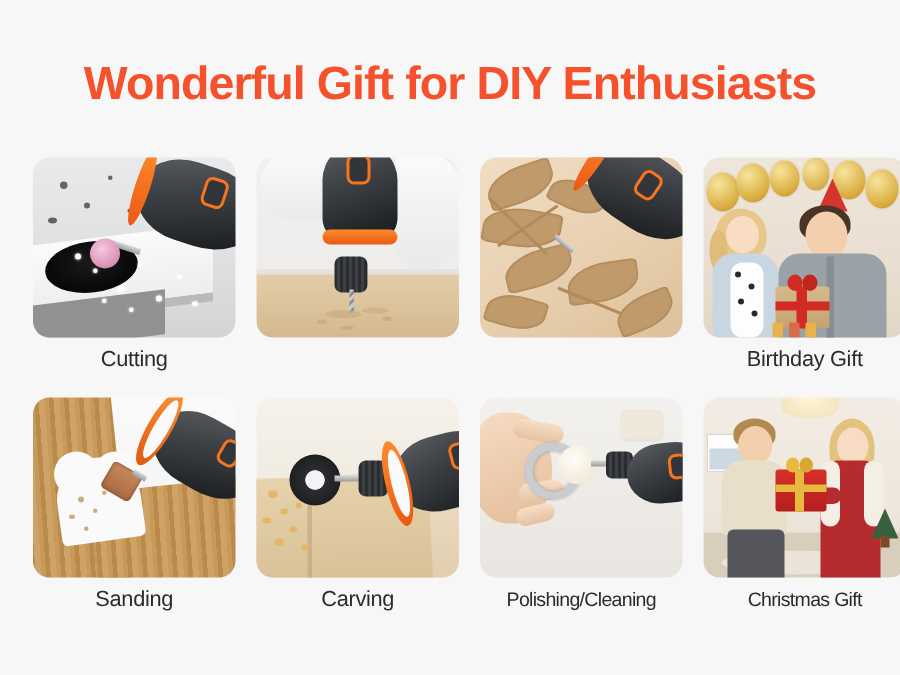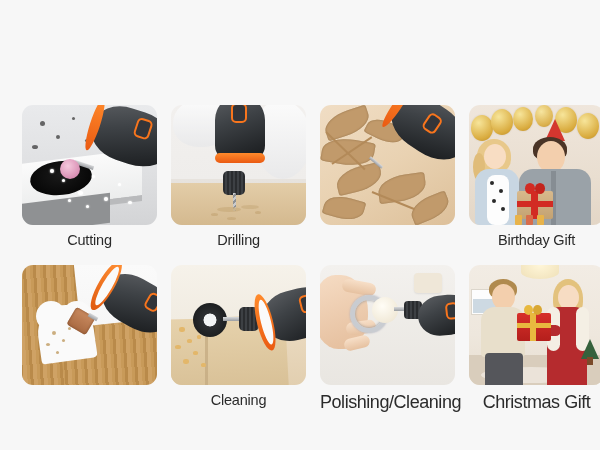--- a/index.html
+++ b/index.html
@@ -32,21 +32,21 @@
     position: relative; width: 135px; height: 120px;
     border-radius: 11px; overflow: hidden;
     background: #eee;
   }
   .caption {
     margin-top: 7px; text-align: center;
     font-size: 14.5px; color: #2b2b2b;
     white-space: nowrap;
     letter-spacing: -0.2px;
   }
-  .caption.tight { font-size: 18px; letter-spacing: -0.45px; }
+  .caption.tight { font-size: 13px; letter-spacing: -0.45px; }
 
   
   .sc { position: absolute; inset: 0; }
 
   
   .tool { position: absolute; }
   .tool .barrel {
     position: absolute; border-radius: 40% 44% 44% 40% / 50%;
     background: linear-gradient(160deg,#5c5f63 0%,#3e4246 38%,#26292c 75%,#17191b 100%);
   }
@@ -176,20 +176,21 @@
     background: radial-gradient(ellipse at 50% 0,#fff6d8,#efe0b8);
   }
   .frame { position: absolute; background: #fdfdfd; border: 1px solid #dcd6cc; }
   .tree { position: absolute; width: 0; height: 0; border-left: 9px solid transparent; border-right: 9px solid transparent; border-bottom: 20px solid #35613c; }
 </style>
 </head>
 <body>
 
 <div class="page">
 
+  <div class="headline">Wonderful Gift for DIY Enthusiasts</div>
 
   <div class="grid">
 
     <div class="cell">
       <div class="thumb g-bg">
         <div class="sc">
           <div class="g-slab"></div>
           <div class="g-slab2"></div>
           <div class="g-hole"></div>
           <div class="dot-d" style="left:18px;top:16px;width:5px;height:5px;"></div>
@@ -232,21 +233,20 @@
           </div>
           <div class="chuck" style="left:52px;top:66px;width:22px;height:24px;border-radius:5px;"></div>
           <div class="drillbit" style="left:62px;top:88px;width:3px;height:18px;"></div>
           <div class="dust" style="left:46px;top:102px;width:24px;height:5px;border-radius:50%;opacity:.8;"></div>
           <div class="dust" style="left:70px;top:100px;width:18px;height:4px;border-radius:50%;opacity:.7;"></div>
           <div class="dust" style="left:40px;top:108px;width:7px;height:3px;"></div>
           <div class="dust" style="left:84px;top:106px;width:6px;height:3px;"></div>
           <div class="dust" style="left:56px;top:112px;width:9px;height:3px;"></div>
         </div>
       </div>
-      <div class="caption">Drilling</div>
     </div>
 
     <div class="cell">
       <div class="thumb c-bg">
         <div class="sc">
           <div class="leaf" style="left:4px;top:6px;width:46px;height:24px;transform:rotate(-18deg);"></div>
           <div class="leaf" style="left:2px;top:34px;width:52px;height:26px;transform:rotate(10deg);"></div>
           <div class="leaf" style="left:16px;top:62px;width:46px;height:24px;transform:rotate(-14deg);"></div>
           <div class="leaf" style="left:46px;top:16px;width:38px;height:20px;transform:rotate(26deg);"></div>
           <div class="leaf" style="left:58px;top:70px;width:48px;height:26px;transform:rotate(-8deg);"></div>
@@ -328,20 +328,21 @@
             <div class="barrel" style="left:14px;top:10px;width:76px;height:48px;"></div>
             <div class="btn" style="left:58px;top:16px;width:14px;height:18px;"></div>
             <div class="ring" style="left:8px;top:6px;width:16px;height:56px;border-radius:50%;
                         background:linear-gradient(180deg,#ff8f34,#e05a10);"></div>
             <div style="position:absolute;left:12px;top:12px;width:10px;height:44px;border-radius:50%;background:#fafafa;"></div>
           </div>
           <div class="drum" style="left:48px;top:46px;width:22px;height:20px;transform:rotate(30deg);"></div>
           <div class="bit" style="left:66px;top:50px;width:10px;height:4px;transform:rotate(30deg);"></div>
         </div>
       </div>
+      <div class="caption">Sanding</div>
     </div>
 
     <div class="cell">
       <div class="thumb cut-bg">
         <div class="sc">
           <div style="position:absolute;left:-4px;top:52px;width:120px;height:74px;
                       background:linear-gradient(180deg,#e6d2ac,#d8c096);transform:rotate(-3deg);"></div>
           <div style="position:absolute;left:34px;top:56px;width:3px;height:66px;background:#c2a87f;opacity:.7;"></div>
           <div class="disc" style="left:22px;top:38px;width:34px;height:34px;"></div>
           <div class="bit" style="left:52px;top:52px;width:22px;height:4px;"></div>
@@ -354,21 +355,21 @@
           </div>
           <div class="chip" style="left:8px;top:62px;width:6px;height:5px;"></div>
           <div class="chip" style="left:16px;top:74px;width:5px;height:4px;"></div>
           <div class="chip" style="left:4px;top:80px;width:6px;height:4px;"></div>
           <div class="chip" style="left:22px;top:86px;width:5px;height:4px;"></div>
           <div class="chip" style="left:12px;top:94px;width:6px;height:5px;"></div>
           <div class="chip" style="left:26px;top:70px;width:4px;height:4px;"></div>
           <div class="chip" style="left:30px;top:98px;width:5px;height:4px;"></div>
         </div>
       </div>
-      <div class="caption">Cleaning</div>
+      <div class="caption">Carving</div>
     </div>
 
     <div class="cell">
       <div class="thumb p-bg">
         <div class="sc">
           <div style="position:absolute;left:94px;top:8px;width:28px;height:20px;border-radius:4px;
                       background:#efe7d8;box-shadow:0 1px 2px rgba(0,0,0,.08);"></div>
           <div class="hand2" style="left:-6px;top:10px;width:54px;height:74px;"></div>
           <div class="finger" style="left:22px;top:16px;width:34px;height:13px;transform:rotate(10deg);"></div>
           <div class="finger" style="left:26px;top:56px;width:30px;height:13px;transform:rotate(-8deg);"></div>

